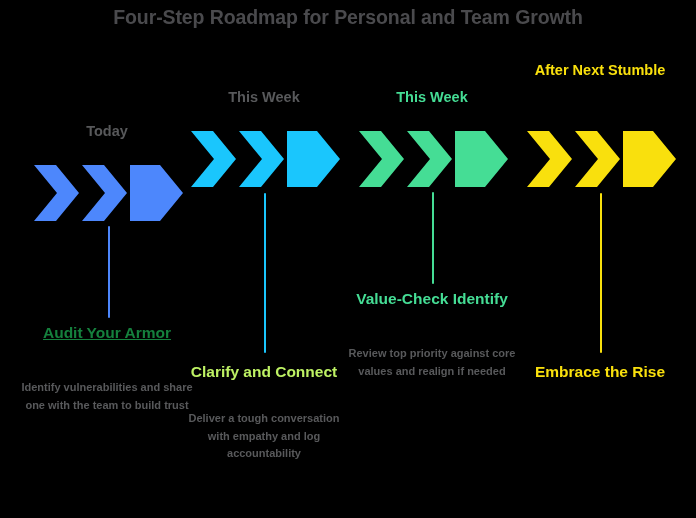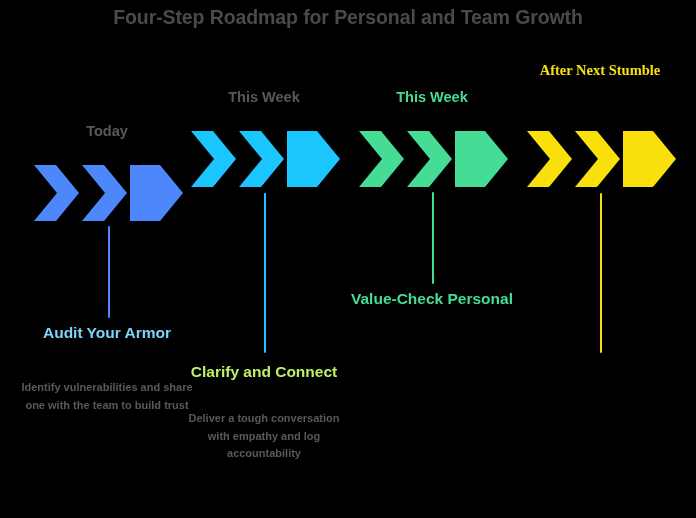--- a/index.html
+++ b/index.html
@@ -45,21 +45,21 @@
   .timeframe {
     position: absolute;
     width: 174px;
     left: 0;
     text-align: center;
     font-size: 14.5px;
     font-weight: bold;
     line-height: 19px;
   }
   .tf-single { top: 88px; }
-  .tf-double { top: 61px; font-family: Liberation Serif, serif; }
+  .tf-double { top: 61px; }
 
   .arrow-wrap {
     position: absolute;
     top: 131px;
     left: 0;
     width: 174px;
     height: 56px;
   }
   .arrow-wrap svg { display: block; }
 
@@ -109,21 +109,21 @@
     <div class="timeframe tf-single" style="color: rgb(88, 89, 91);">Today</div>
     <div class="arrow-wrap">
       <svg width="174" height="56" viewBox="0 0 174 56" xmlns="http://www.w3.org/2000/svg">
         <polygon points="14,0 36,0 59,28 36,56 14,56 37,28" fill="#4d87fc"></polygon>
         <polygon points="62,0 84,0 107,28 84,56 62,56 85,28" fill="#4d87fc"></polygon>
         <polygon points="110,0 140,0 163,28 140,56 110,56 133,28" fill="#4d87fc"></polygon>
         <rect x="110" y="0" width="25" height="56" fill="#4d87fc"></rect>
       </svg>
     </div>
     <div class="connector conn-short" style="left: 88px; background: rgb(77, 135, 252);"></div>
-    <div class="heading heading-high" style="color: #7dd3fc;">Audit Your Armor</div>
+    <div class="heading heading-high" style="color: #15803d; text-decoration: underline;">Audit Your Armor</div>
     <div class="desc desc-high">Identify vulnerabilities and share one with the team to build trust</div>
   </div>
 
   <div class="col col-1">
     <div class="timeframe tf-single" style="color: rgb(88, 89, 91);">This Week</div>
     <div class="arrow-wrap">
       <svg width="174" height="56" viewBox="0 0 174 56" xmlns="http://www.w3.org/2000/svg">
         <polygon points="14,0 36,0 59,28 36,56 14,56 37,28" fill="#1ac6fd"></polygon>
         <polygon points="62,0 84,0 107,28 84,56 62,56 85,28" fill="#1ac6fd"></polygon>
         <polygon points="110,0 140,0 163,28 140,56 110,56 133,28" fill="#1ac6fd"></polygon>
@@ -139,29 +139,31 @@
     <div class="timeframe tf-single" style="color: rgb(69, 221, 149);">This Week</div>
     <div class="arrow-wrap">
       <svg width="174" height="56" viewBox="0 0 174 56" xmlns="http://www.w3.org/2000/svg">
         <polygon points="14,0 36,0 59,28 36,56 14,56 37,28" fill="#45dd95"></polygon>
         <polygon points="62,0 84,0 107,28 84,56 62,56 85,28" fill="#45dd95"></polygon>
         <polygon points="110,0 140,0 163,28 140,56 110,56 133,28" fill="#45dd95"></polygon>
         <rect x="110" y="0" width="25" height="56" fill="#45dd95"></rect>
       </svg>
     </div>
     <div class="connector conn-short" style="left: 87px; background: rgb(69, 221, 149);"></div>
-    <div class="heading heading-high" style="color: rgb(69, 221, 149);">Value-Check Personal</div>
+    <div class="heading heading-high" style="color: rgb(69, 221, 149);">Value-Check Identify</div>
+    <div class="desc desc-high">Review top priority against core values and realign if needed</div>
   </div>
 
   <div class="col col-3">
     <div class="timeframe tf-double" style="color: rgb(249, 224, 13);">After Next Stumble</div>
     <div class="arrow-wrap">
       <svg width="174" height="56" viewBox="0 0 174 56" xmlns="http://www.w3.org/2000/svg">
         <polygon points="14,0 36,0 59,28 36,56 14,56 37,28" fill="#f9e00d"></polygon>
         <polygon points="62,0 84,0 107,28 84,56 62,56 85,28" fill="#f9e00d"></polygon>
         <polygon points="110,0 140,0 163,28 140,56 110,56 133,28" fill="#f9e00d"></polygon>
         <rect x="110" y="0" width="25" height="56" fill="#f9e00d"></rect>
       </svg>
     </div>
     <div class="connector conn-long" style="left: 87px; background: rgb(249, 224, 13);"></div>
+    <div class="heading heading-low" style="color: rgb(249, 224, 13);">Embrace the Rise</div>
   </div>
 
 </div>
 
 </body></html>

